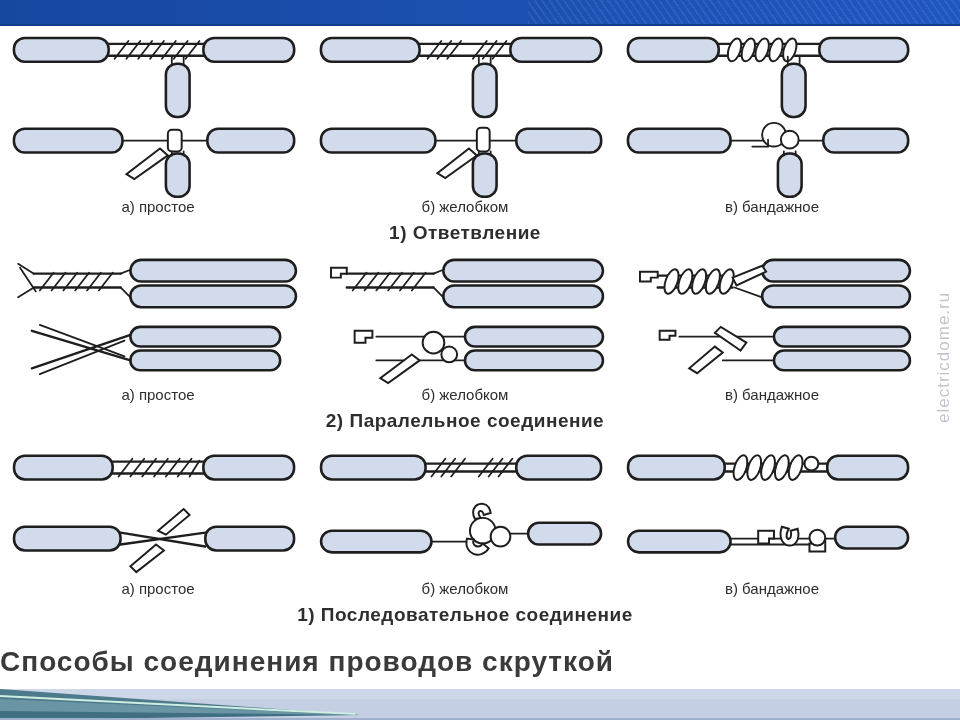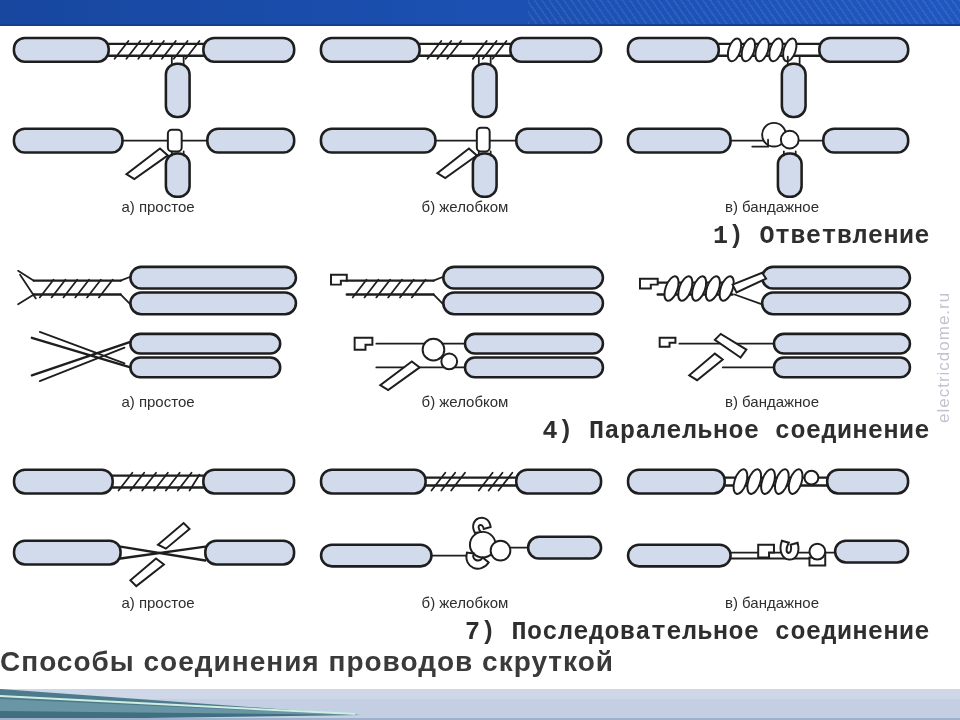--- a/index.html
+++ b/index.html
@@ -22,22 +22,22 @@
     background:repeating-linear-gradient(55deg,rgba(255,255,255,0.07) 0 2px,transparent 2px 6px);
   }
   
   .content{position:absolute;top:28px;left:0;width:930px;}
   .section{width:100%;}
   .row{display:flex;justify-content:space-between;padding:0 6px;}
   .cell{display:flex;flex-direction:column;align-items:center;width:304px;}
   .cell svg{display:block;}
   .cell-label{font-size:15px;line-height:18px;color:#2e2e2e;margin-top:0px;}
   .section-heading{
-    text-align:right;font-size:25px;font-weight:700;color:#2e2e2e;
-    margin:6px 0 8px 0;letter-spacing:0.5px;font-family:Liberation Mono, monospace;
+    text-align:center;font-size:19px;font-weight:700;color:#2e2e2e;
+    margin:6px 0 8px 0;letter-spacing:0.5px;
   }
   .main-title{
     position:absolute;left:0;width:930px;top:646px;
     text-align:left;font-size:28px;font-weight:700;color:#3a3a3a;
     letter-spacing:1px;
   }
   
   .watermark{
     position:absolute;right:6px;top:232px;height:250px;
     writing-mode:vertical-rl;transform:rotate(180deg);
@@ -190,21 +190,21 @@
             <rect class="ins" x="152" y="100" width="138" height="20" rx="10"></rect>
             <path class="thin" d="M56 86 H152 M100 110 H152"></path>
             <path class="bare" d="M118 100 L92 82 L98 76 L124 92 Z"></path>
             <path class="bare" d="M52 80 h-16 v9 h10 v-4 h6 Z"></path>
             <path class="bare" d="M92 96 L66 118 L74 123 L100 102 Z"></path>
           </svg>
           <div class="cell-label">в) бандажное</div>
         </div>
 
       </div>
-      <div class="section-heading">4) Паралельное соединение</div>
+      <div class="section-heading">2) Паралельное соединение</div>
     </div>
 
     <div class="section">
       <div class="row">
 
         <div class="cell">
           <svg width="296" height="140" viewBox="0 0 300 142">
             <rect class="ins" x="4" y="16" width="100" height="24" rx="11"></rect>
             <rect class="ins" x="196" y="16" width="92" height="24" rx="11"></rect>
             <path class="lines" d="M104 22 H196 M104 34 H196"></path>
@@ -253,21 +253,21 @@
             <path class="thin" d="M108 100 H214 M108 106 H190"></path>
             <path class="bare" d="M152 92 h-16 v13 h11 v-5 h5 Z"></path>
             <path class="bare" d="M188 113 h16 v-13 h-11 v5 h-5 Z"></path>
             <path class="bare" d="M160 88 c-8 24 22 26 16 2 l-7 2 c3 12 -9 11 -2 -2 Z"></path>
             <circle class="bare" cx="196" cy="99" r="8"></circle>
           </svg>
           <div class="cell-label">в) бандажное</div>
         </div>
 
       </div>
-      <div class="section-heading">7) Последовательное соединение</div>
+      <div class="section-heading">1) Последовательное соединение</div>
     </div>
 
   </div>
 
   <div class="main-title">Способы соединения проводов скруткой</div>
 
   <div class="watermark">electricdome.ru</div>
 
   <div class="footer">
     <svg width="960" height="33" viewBox="0 0 960 33">

